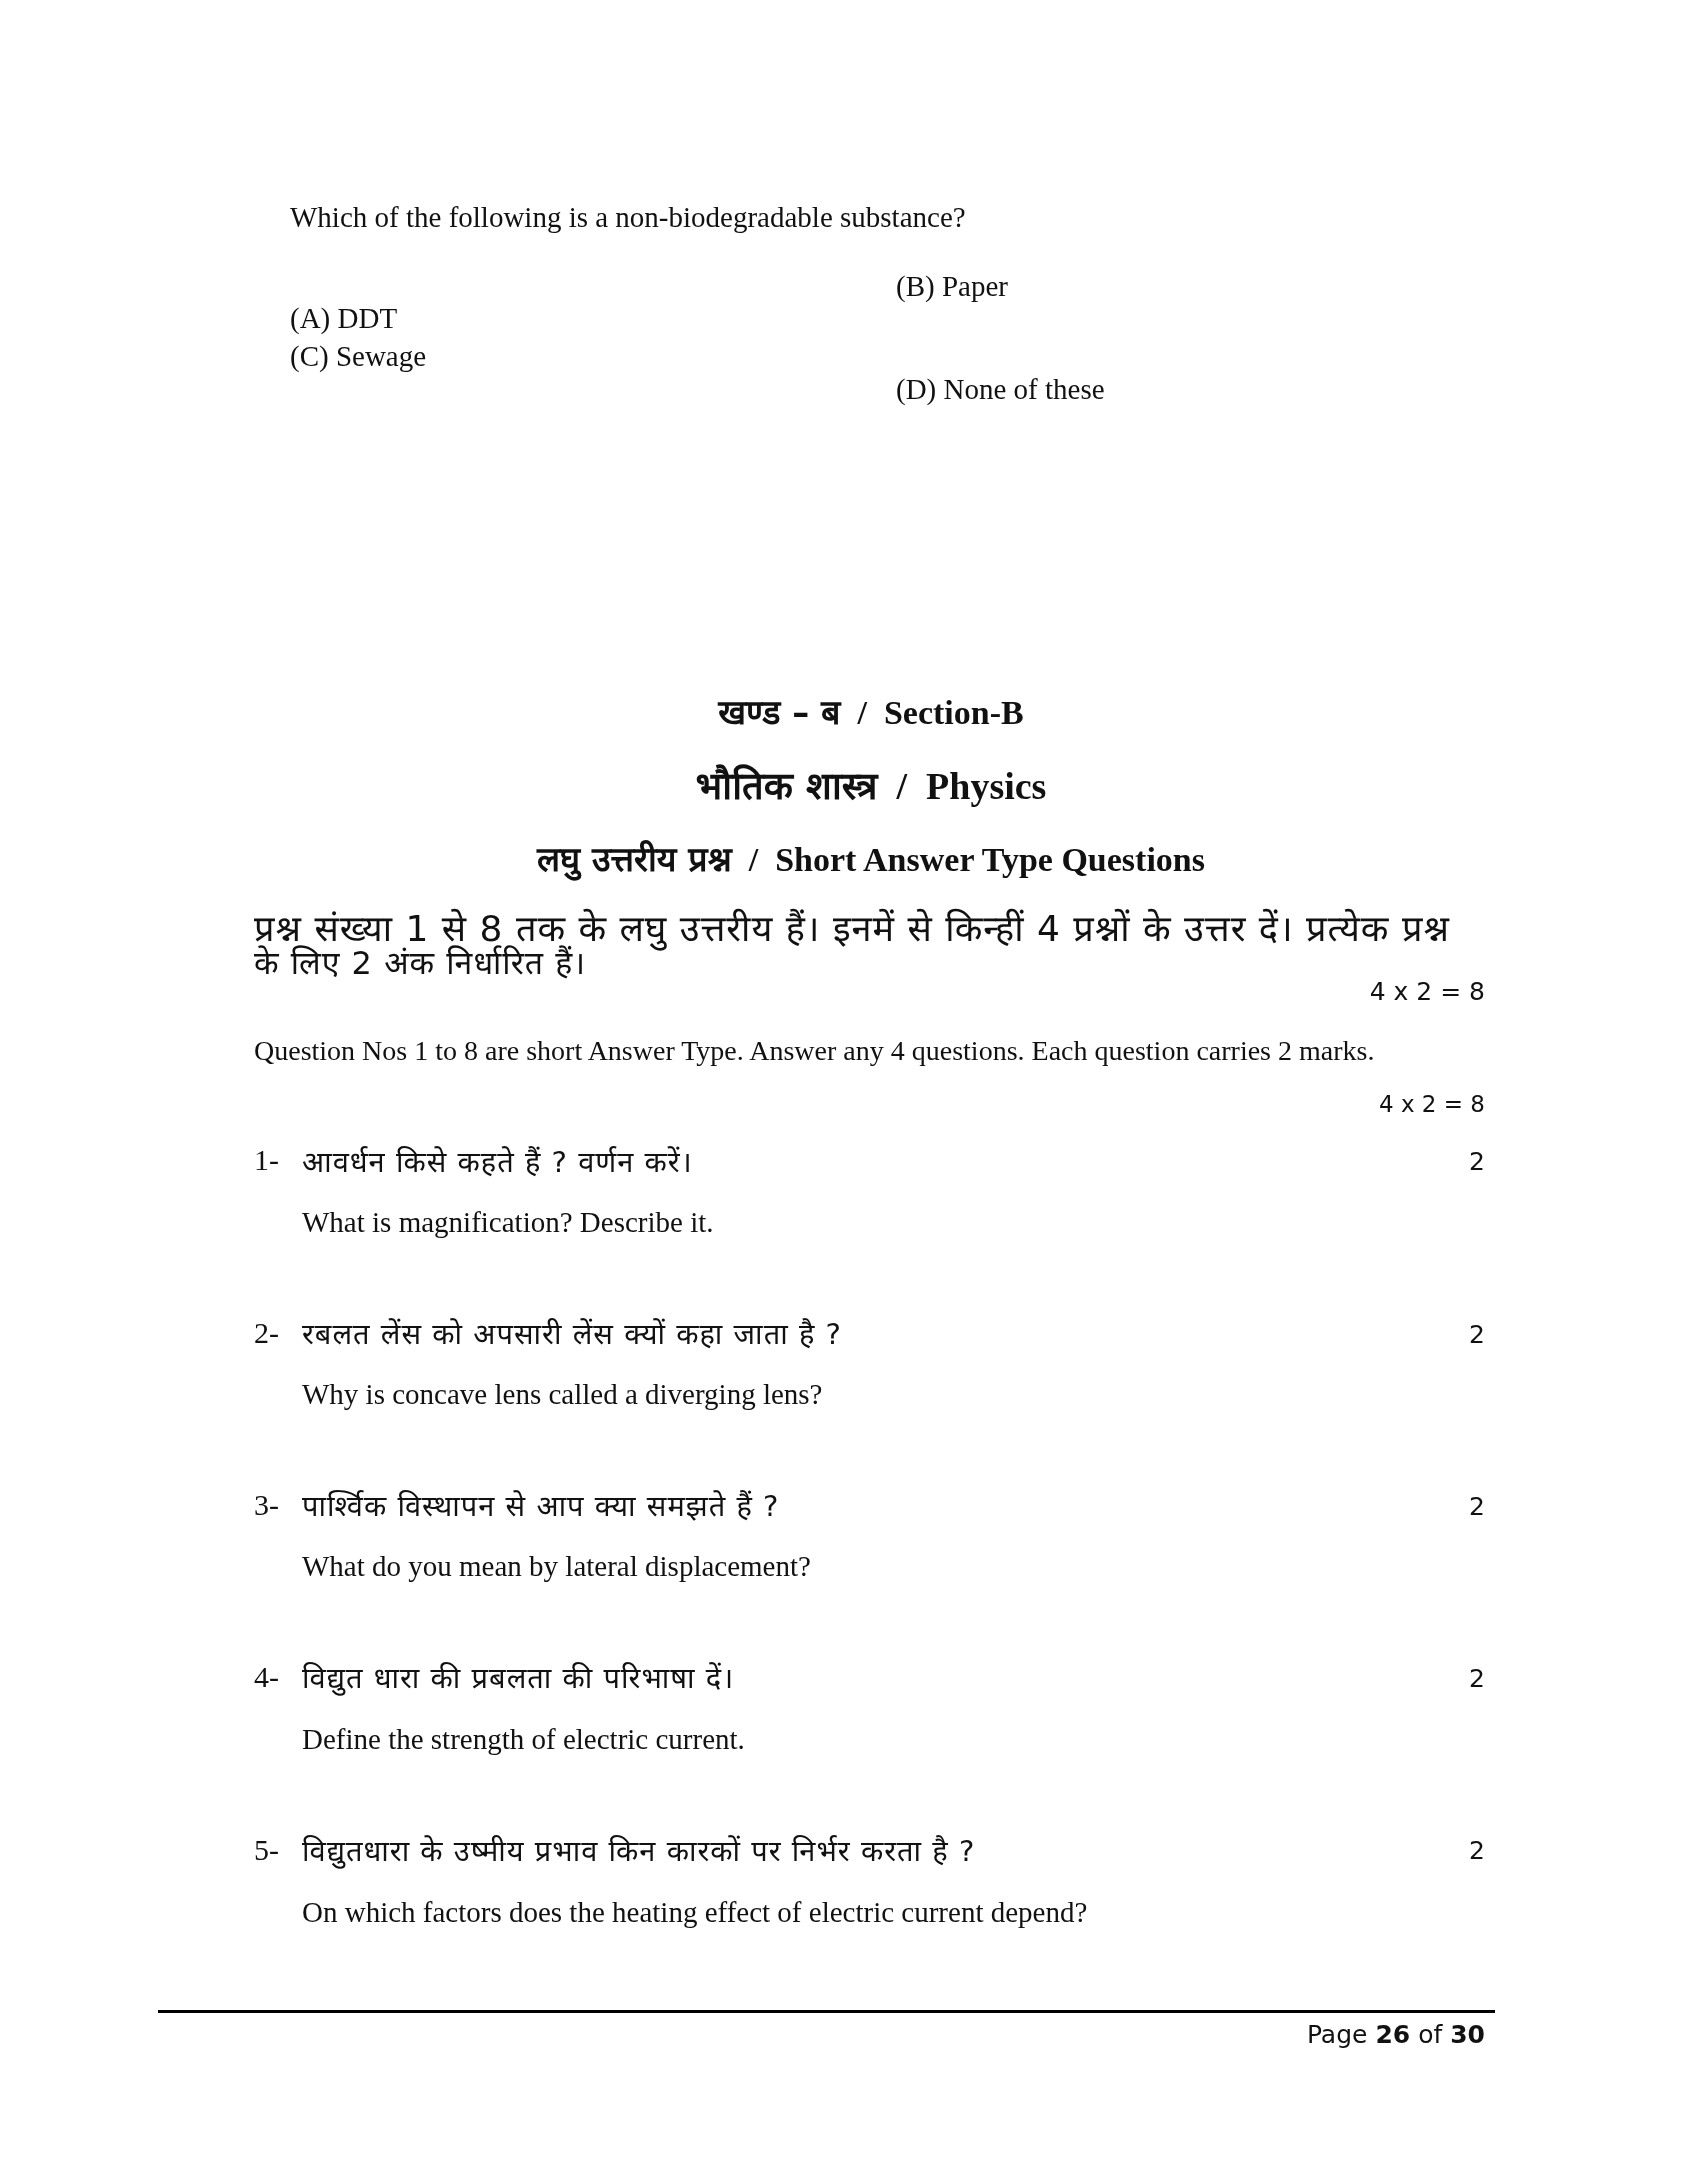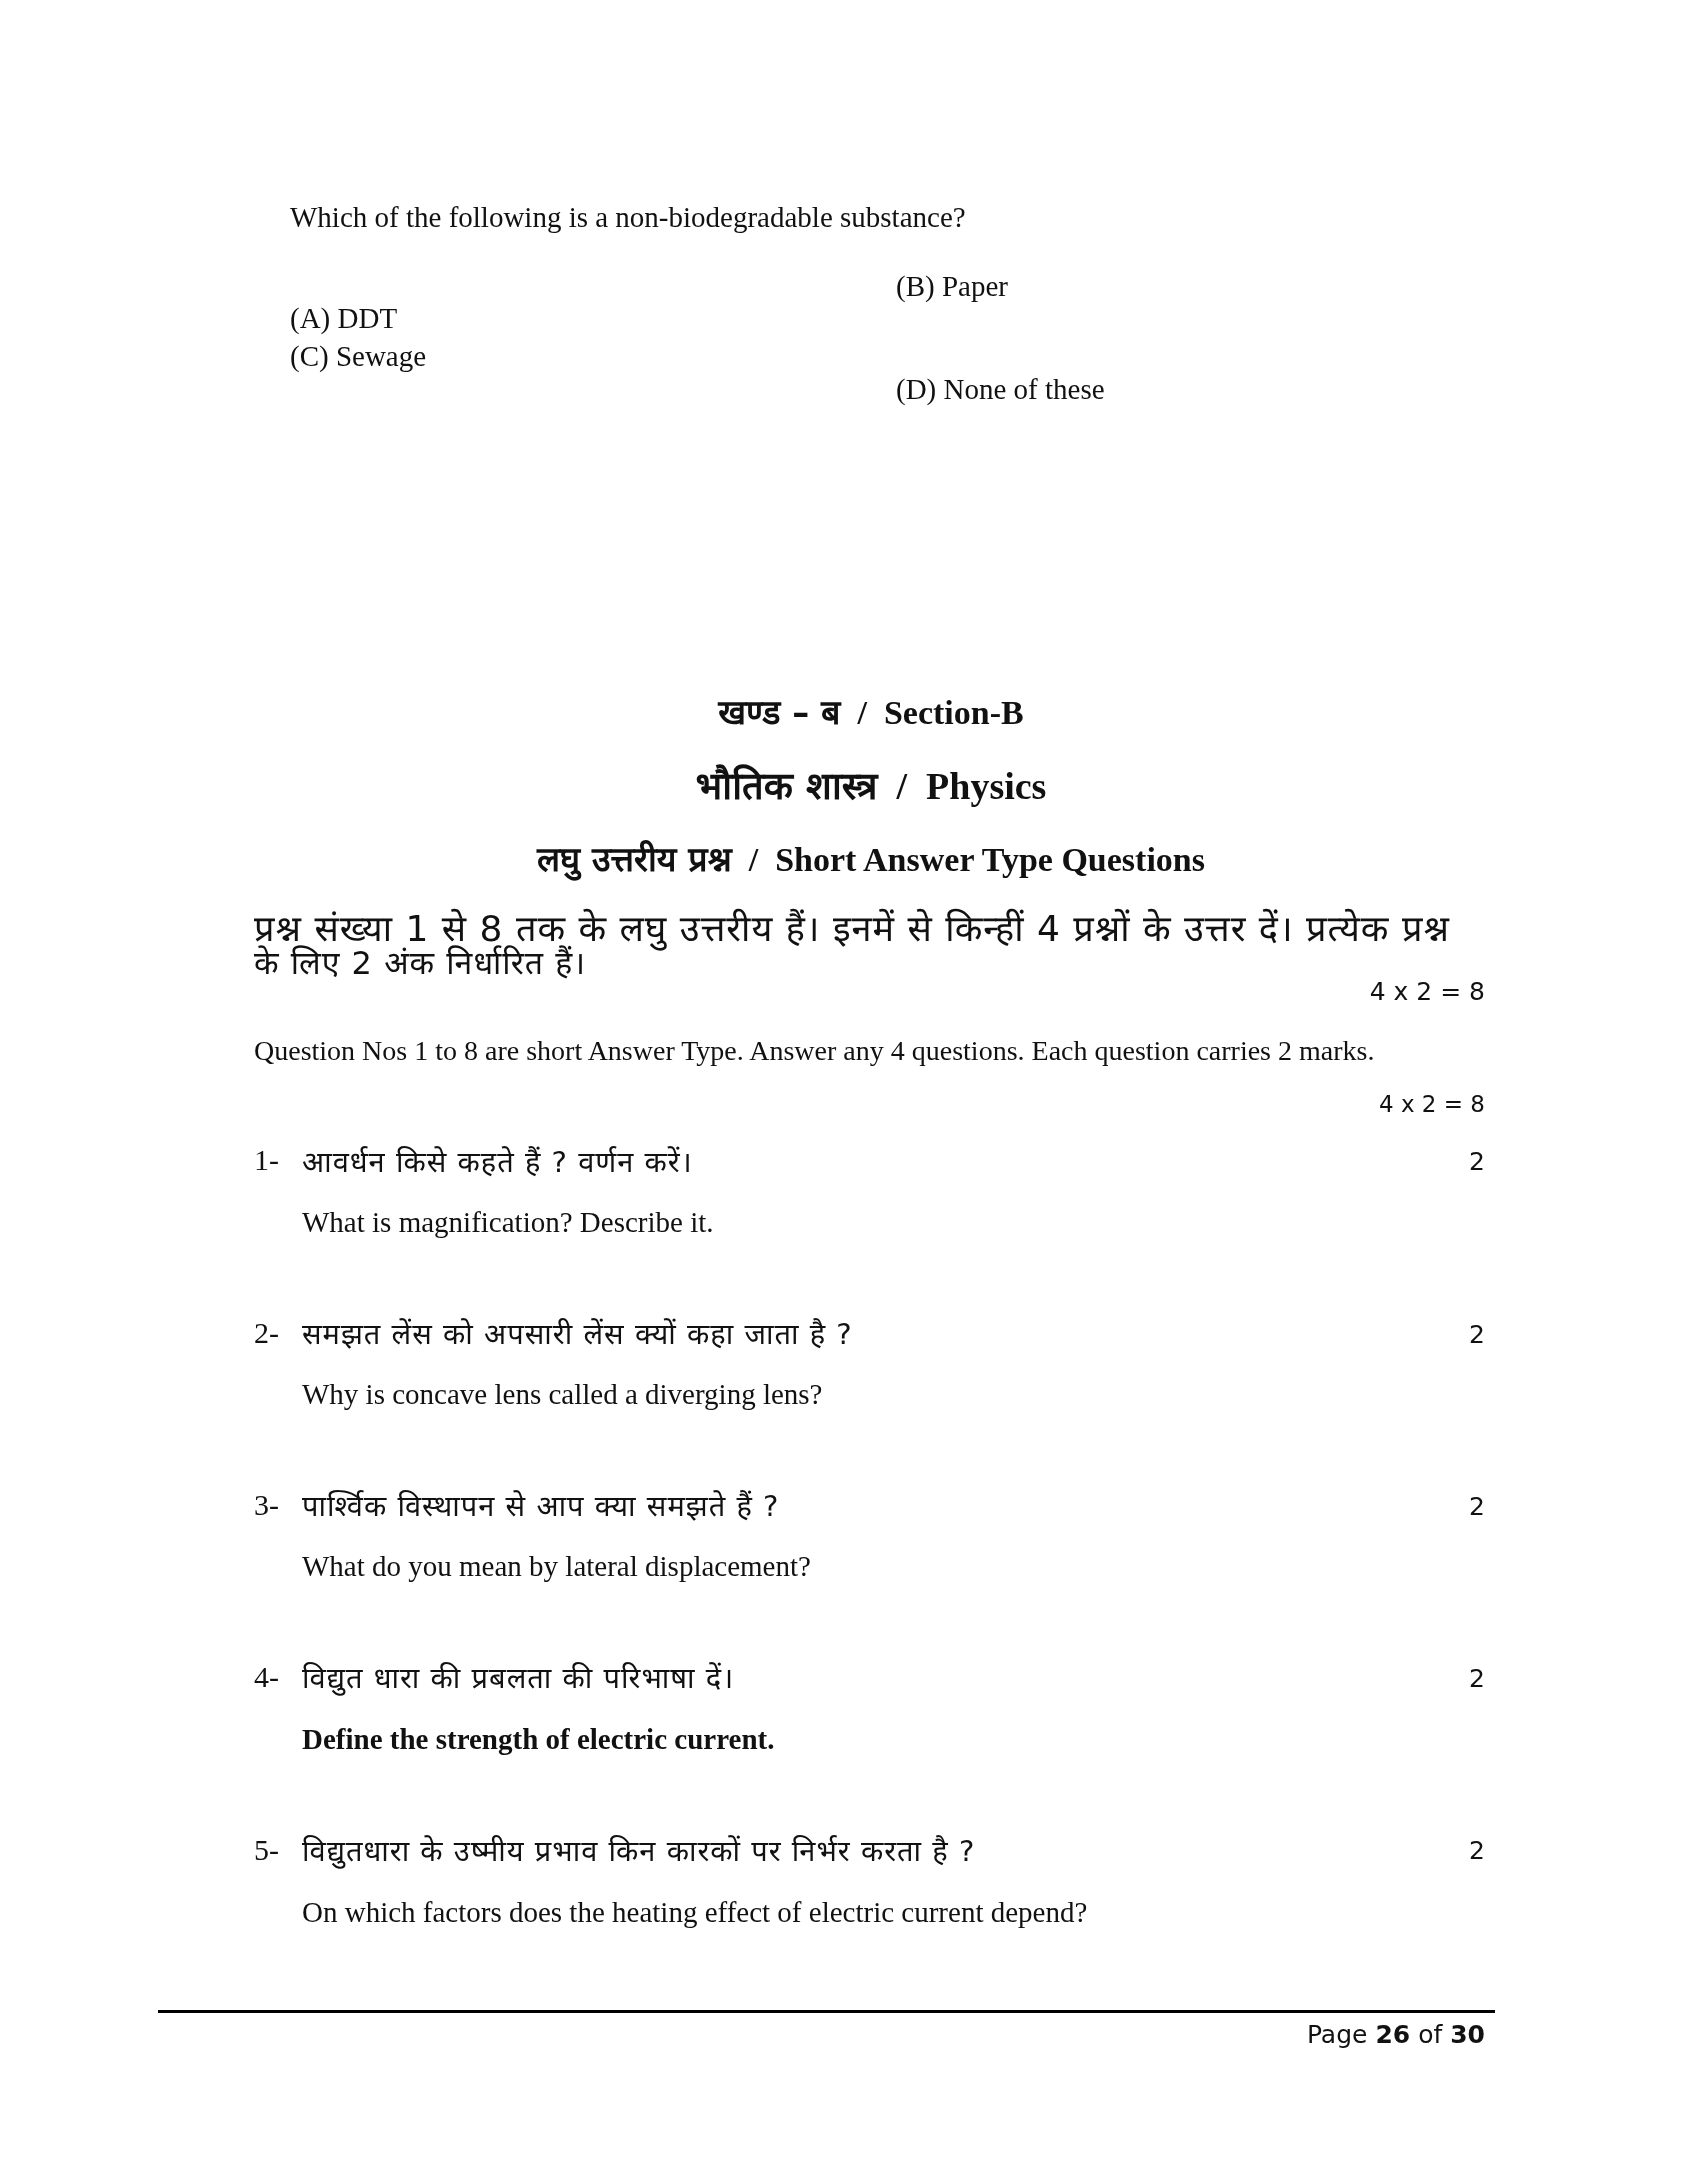--- a/index.html
+++ b/index.html
@@ -65,33 +65,33 @@
 <div class="abs serif en" style="left:254px; top:1035px; font-size:28px;">Question Nos 1 to 8 are short Answer Type. Answer any 4 questions. Each question carries 2 marks.</div>
 <div class="abs marks" style="top:1091px; font-size:23px;">4 x 2 = 8</div>
 
 <div>
   <div class="abs num" style="left:254px; top:1143px;">1-</div>
   <div class="abs hi" style="left:302px; top:1141px;">आवर्धन किसे कहते हैं ? वर्णन करें।</div>
   <div class="abs marks" style="top:1147px;">2</div>
   <div class="abs serif en" style="left:302px; top:1206px;">What is magnification? Describe it.</div>
 
   <div class="abs num" style="left:254px; top:1316px;">2-</div>
-  <div class="abs hi" style="left:302px; top:1313px;">समझत लेंस को अपसारी लेंस क्यों कहा जाता है ?</div>
+  <div class="abs hi" style="left:302px; top:1313px;">रबलत लेंस को अपसारी लेंस क्यों कहा जाता है ?</div>
   <div class="abs marks" style="top:1320px;">2</div>
   <div class="abs serif en" style="left:302px; top:1378px;">Why is concave lens called a diverging lens?</div>
 
   <div class="abs num" style="left:254px; top:1488px;">3-</div>
   <div class="abs hi" style="left:302px; top:1485px;">पार्श्विक विस्थापन से आप क्या समझते हैं ?</div>
   <div class="abs marks" style="top:1492px;">2</div>
   <div class="abs serif en" style="left:302px; top:1550px;">What do you mean by lateral displacement?</div>
 
   <div class="abs num" style="left:254px; top:1660px;">4-</div>
   <div class="abs hi" style="left:302px; top:1657px;">विद्युत धारा की प्रबलता की परिभाषा दें।</div>
   <div class="abs marks" style="top:1664px;">2</div>
-  <div class="abs serif en" style="left:302px; top:1723px;font-weight:bold;">Define the strength of electric current.</div>
+  <div class="abs serif en" style="left:302px; top:1723px;">Define the strength of electric current.</div>
 
   <div class="abs num" style="left:254px; top:1833px;">5-</div>
   <div class="abs hi" style="left:302px; top:1830px;">विद्युतधारा के उष्मीय प्रभाव किन कारकों पर निर्भर करता है ?</div>
   <div class="abs marks" style="top:1836px;">2</div>
   <div class="abs serif en" style="left:302px; top:1896px;">On which factors does the heating effect of electric current depend?</div>
 </div>
 
 <div class="rule"></div>
 <div class="abs footer">
   <span>Page</span>

